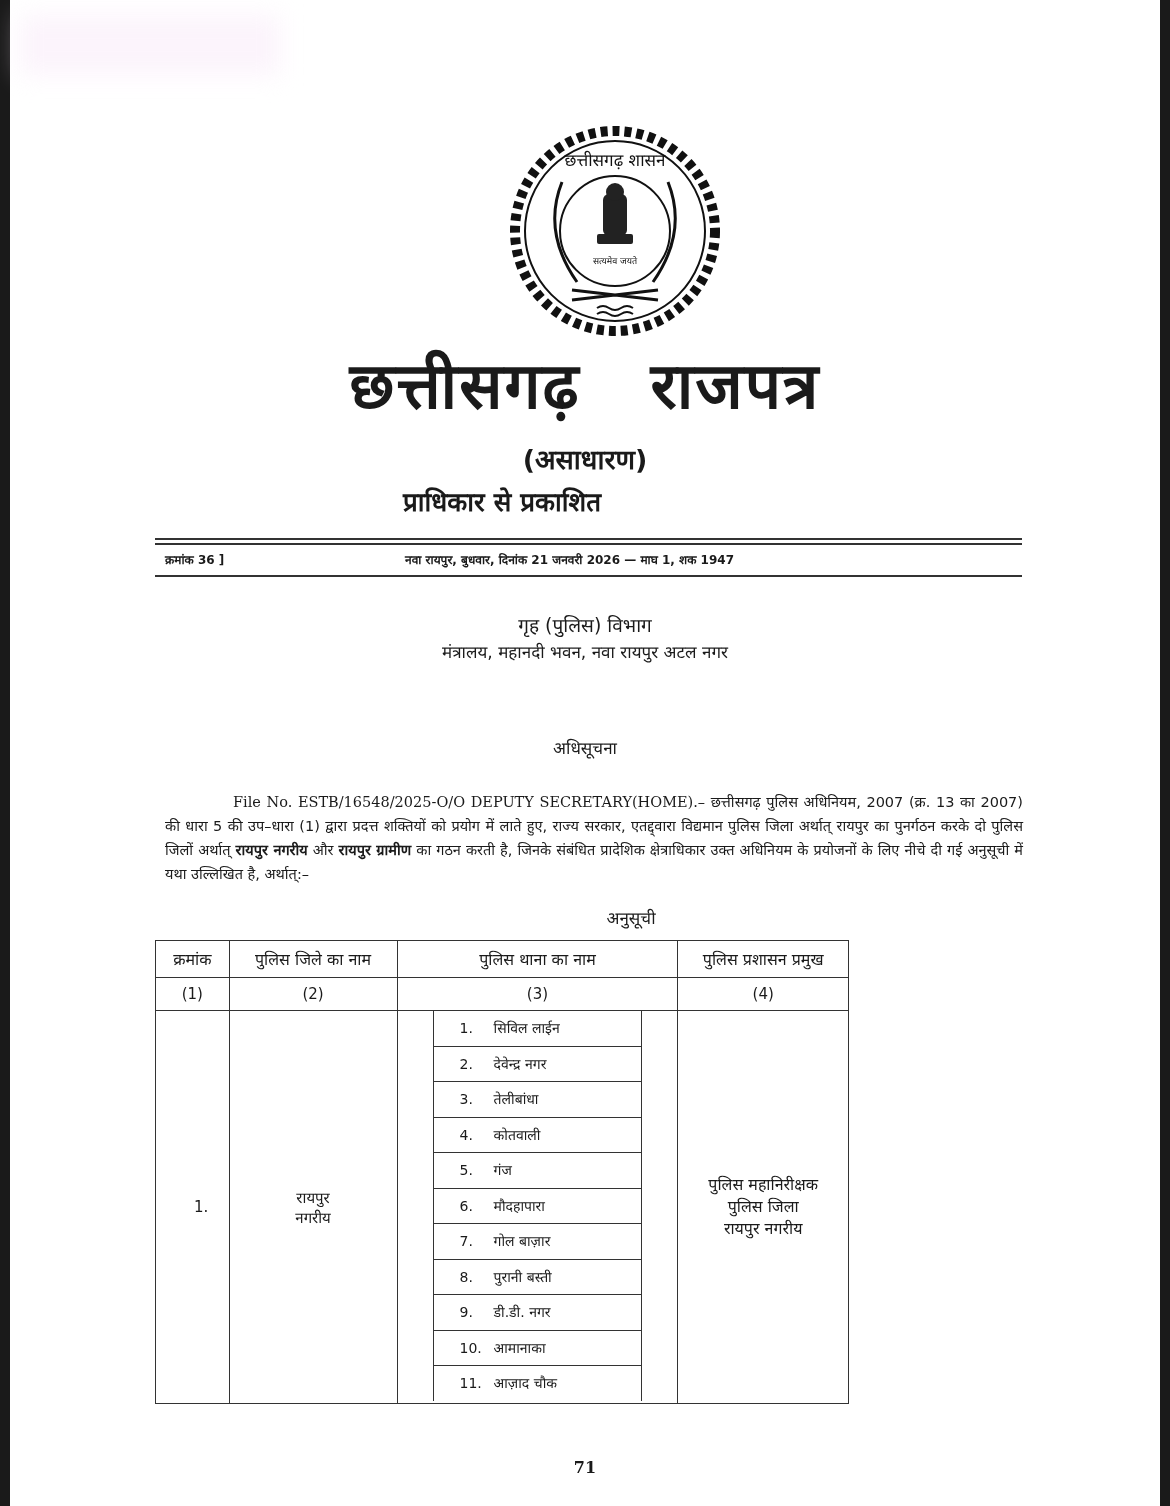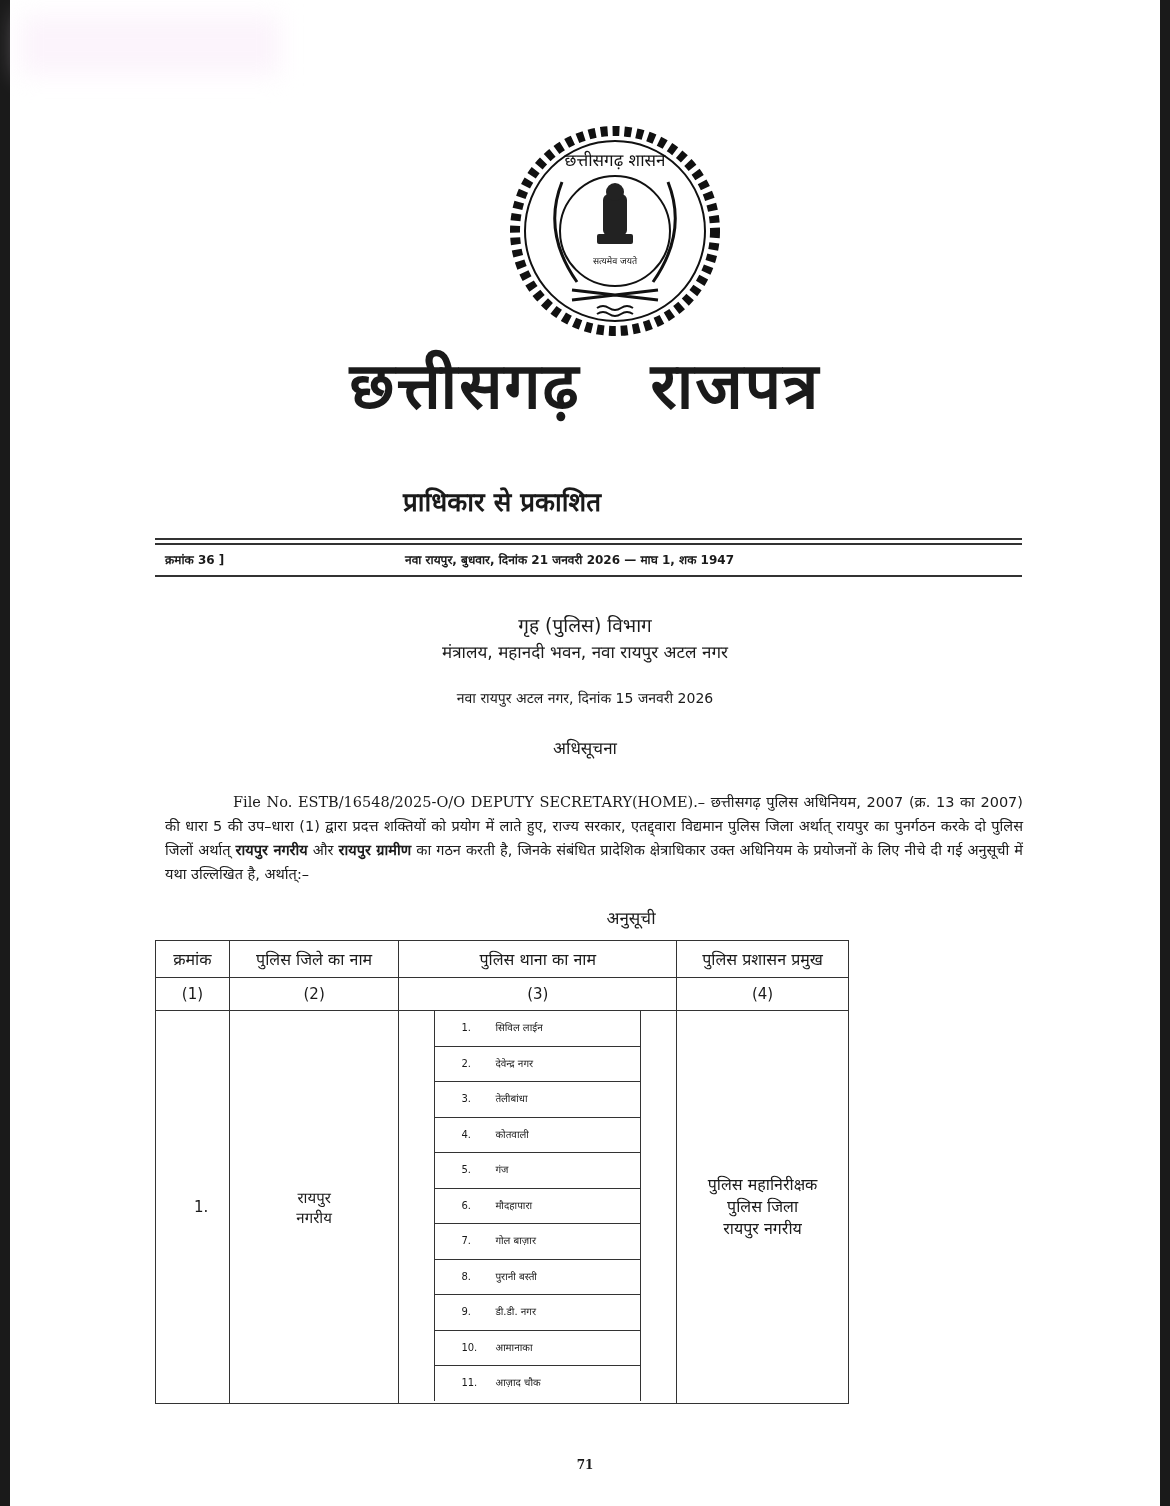--- a/index.html
+++ b/index.html
@@ -62,28 +62,28 @@
   }
   table.sched td, table.sched th { border: 1.5px solid #333; padding: 0; }
   table.sched th { font-weight: normal; height: 36px; font-size: 16px; }
   table.sched .numrow td { height: 32px; text-align: center; font-size: 15px; }
   .c1 { width: 82px; } .c2 { width: 228px; } .c3 { width: 340px; } .c4 { width: 216px; }
   .body-cell { height: 392px; vertical-align: middle; text-align: center; }
   .stations-cell { padding: 0 !important; vertical-align: top; }
   .stations { list-style: none; margin: 0; padding: 0; }
   .stations li {
     height: 34.5px; line-height: 34px; border-bottom: 1.5px solid #333;
-    margin: 0 35px; padding-left: 26px; font-size: 10px;
+    margin: 0 35px; padding-left: 26px; font-size: 14px;
     border-left: 1.5px solid #333; border-right: 1.5px solid #333;
   }
   .stations li:last-child { border-bottom: none; }
   .stations .num { display: inline-block; width: 34px; }
   .head-cell { line-height: 22px; font-size: 16px; }
 
-  .pageno { left: 0; top: 1458px; width: 1150px; text-align: center; font-size: 12px; font-weight: bold; }
+  .pageno { left: 0; top: 1458px; width: 1150px; text-align: center; font-size: 16px; font-weight: bold; }
 </style>
 </head>
 <body>
 
 <div class="page">
   <div class="page-tint"></div>
 
 
 
   <div class="abs emblem">
@@ -103,33 +103,33 @@
         <circle cx="113" cy="70" r="9"></circle>
       </g>
       <text x="113" y="142" text-anchor="middle" font-size="9" fill="#111" font-family="DejaVu Sans, sans-serif">सत्यमेव जयते</text>
       <text x="113" y="44" text-anchor="middle" font-size="17" fill="#111" font-family="DejaVu Sans, sans-serif">छत्तीसगढ़ शासन</text>
     </svg>
   </div>
 
   <div class="abs masthead">
     <span>छत्तीसगढ़</span><span class="gap"></span><span>राजपत्र</span>
   </div>
+  <div class="abs sub1">(असाधारण)</div>
   <div class="abs sub2">प्राधिकार से प्रकाशित</div>
 
   <div class="rule" style="top:538px;"></div>
   <div class="rule" style="top:543px;"></div>
   <div class="abs issue-row">
     <span class="left">क्रमांक 36 ]</span>
     <span class="mid">नवा रायपुर, बुधवार, दिनांक 21 जनवरी 2026 — माघ 1, शक 1947</span>
   </div>
   <div class="rule" style="top:575px;"></div>
 
   <div class="abs dept">गृह (पुलिस) विभाग</div>
   <div class="abs ministry">मंत्रालय, महानदी भवन, नवा रायपुर अटल नगर</div>
-  <div class="abs place-date">नवा रायपुर अटल नगर, दिनांक 15 जनवरी 2026</div>
   <div class="abs notif">अधिसूचना</div>
 
   <div class="abs para">
     <span class="indent"></span><span class="file">File No. ESTB/16548/2025-O/O DEPUTY SECRETARY(HOME).–</span><span> छत्तीसगढ़ पुलिस अधिनियम, 2007 (क्र. 13 का 2007) की धारा 5 की उप–धारा (1) द्वारा प्रदत्त शक्तियों को प्रयोग में लाते हुए, राज्य सरकार, एतद्द्वारा विद्यमान पुलिस जिला अर्थात् रायपुर का पुनर्गठन करके दो पुलिस जिलों अर्थात् </span><b>रायपुर नगरीय</b><span> और </span><b>रायपुर ग्रामीण</b><span> का गठन करती है, जिनके संबंधित प्रादेशिक क्षेत्राधिकार उक्त अधिनियम के प्रयोजनों के लिए नीचे दी गई अनुसूची में यथा उल्लिखित है, अर्थात्:–</span>
   </div>
 
   <div class="abs schedule-title">अनुसूची</div>
 
   <table class="sched">
     <tbody>

